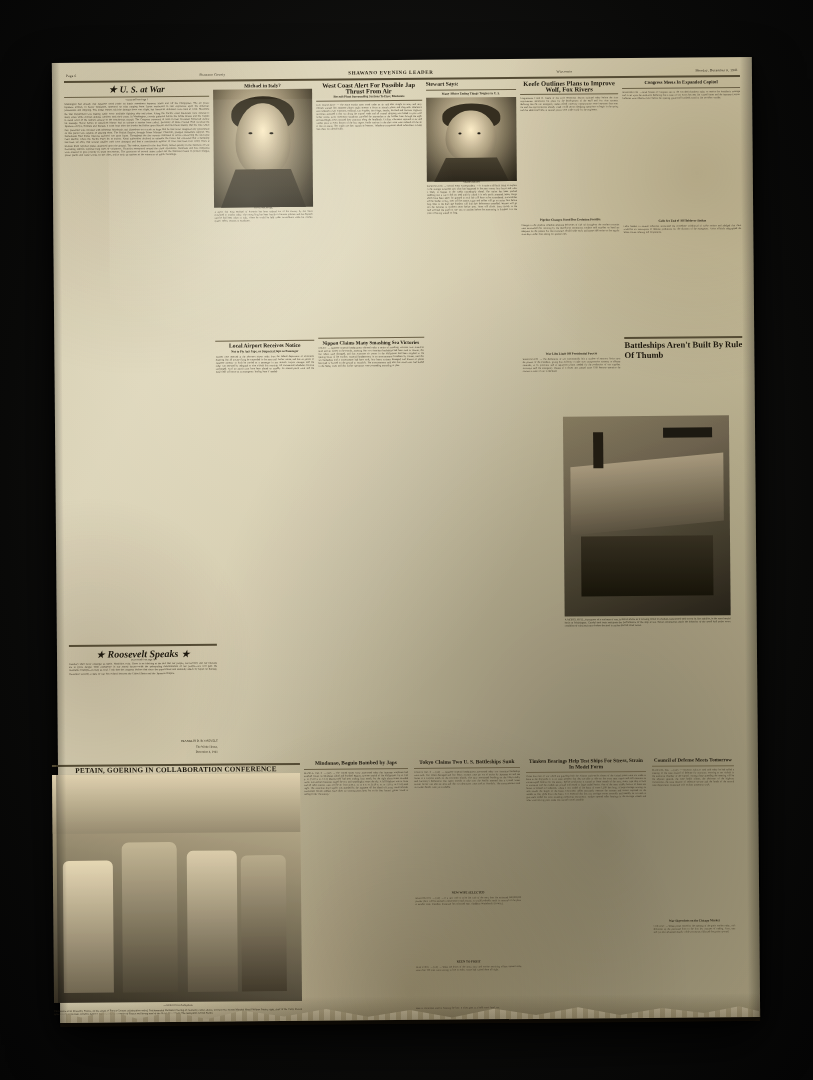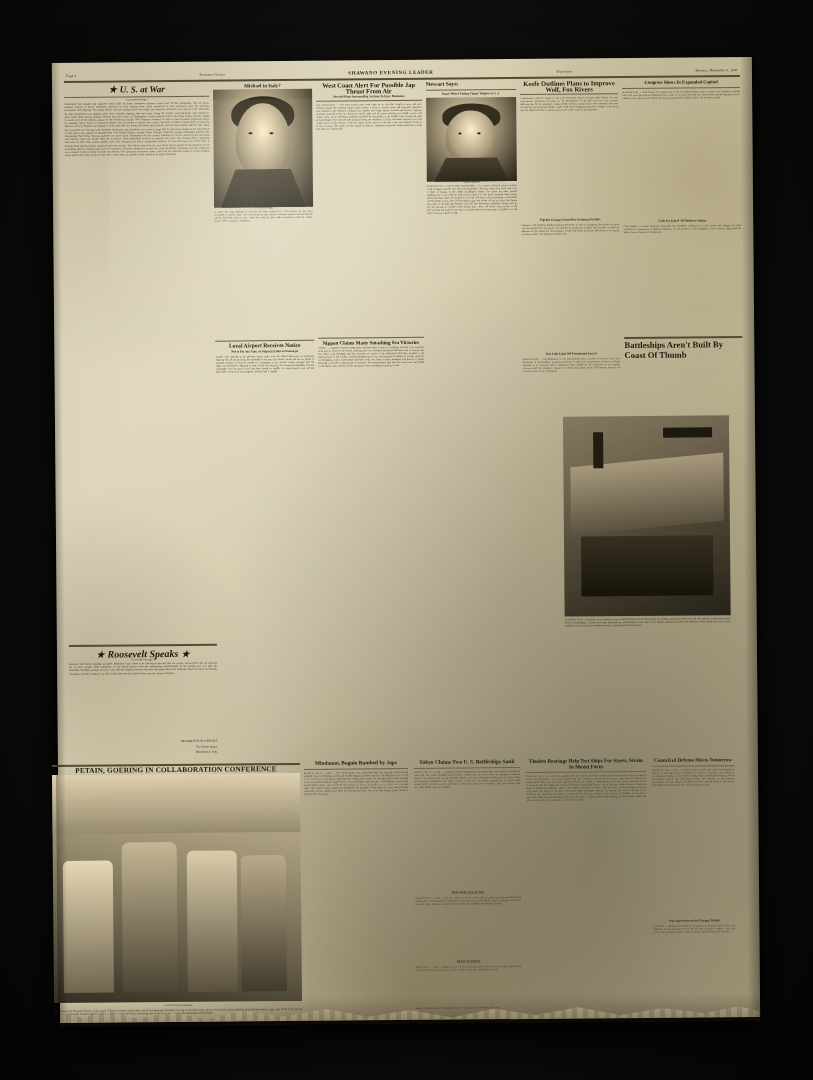--- a/index.html
+++ b/index.html
@@ -188,21 +188,21 @@
         </div>
 
         <div class="c c6">
           <div class="boxhdl" style="font-size:4.6px;">Congress Meets In Expanded Capitol</div>
           <div class="rule"></div>
           <div class="txt s" style="height:128px;overflow:hidden;">WASHINGTON — Both houses of Congress met in the crowded chambers today to receive the President's message and to act upon the resolution declaring that a state of war exists between the United States and the Japanese Empire. Galleries were filled an hour before the opening gavel and hundreds stood in the corridors outside.</div>
           <div class="sub">Calls See End of All Holdover Strikes</div>
           <div class="txt s" style="height:110px;overflow:hidden;">Labor leaders in several industries announced the immediate withdrawal of strike notices and pledged that there would be no interruption of defense production for the duration of the emergency. Union officials telegraphed the White House offering full cooperation.</div>
 
           <div class="rule2"></div>
-          <div class="boxhdl bigger" style="font-size:8.6px;text-align:left;">Battleships Aren't Built By Coast Of Thumb</div>
+          <div class="boxhdl bigger" style="font-size:8.6px;text-align:left;">Battleships Aren't Built By Rule Of Thumb</div>
         </div>
       </div>
 
       <div style="position:absolute;left:508px;top:358px;width:166px;">
         <div class="photo ph-ship">
           <div style="position:absolute;left:4%;top:22%;width:92%;height:34%;
                       background:linear-gradient(#9a907a,#5d5647);transform:skewY(-5deg);"></div>
           <div style="position:absolute;left:10%;top:60%;width:80%;height:30%;
                       background:linear-gradient(#3f3a2d,#262318);"></div>
           <div style="position:absolute;left:18%;top:8%;width:6%;height:18%;background:#2e2a20;"></div>

